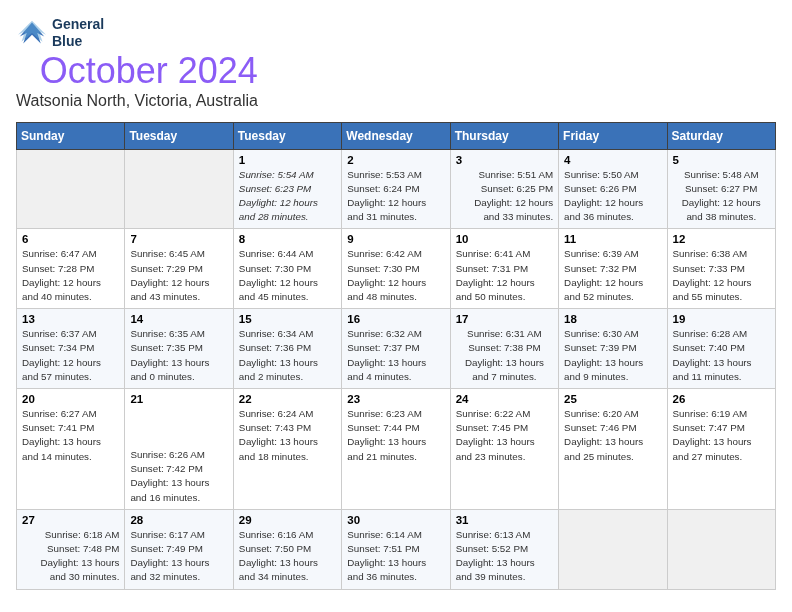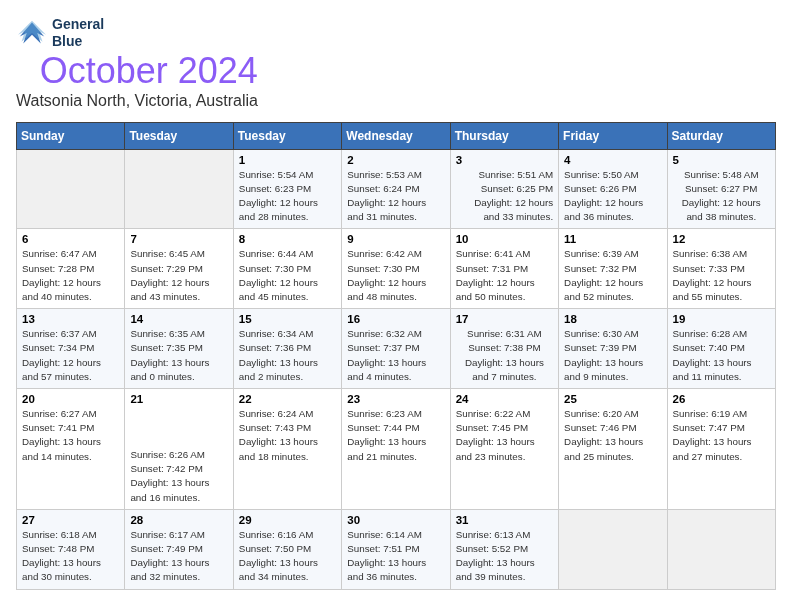--- a/index.html
+++ b/index.html
@@ -119,21 +119,21 @@
         <th>Friday</th>
         <th>Saturday</th>
       </tr>
   </thead>
   <tbody id="calendar-body">
   <tr>
         <td class="empty-cell"></td>
         <td class="empty-cell"></td>
         <td>
           <span class="day-num">1</span>
-          <div class="day-info" style="white-space: pre-line;">Sunrise: 5:54 AM
+          <div class="day-info" style="white-space: pre-line; font-style: italic;">Sunrise: 5:54 AM
 Sunset: 6:23 PM
 Daylight: 12 hours
 and 28 minutes.</div>
         </td>
         <td>
           <span class="day-num">2</span>
           <div class="day-info" style="white-space: pre-line;">Sunrise: 5:53 AM
 Sunset: 6:24 PM
 Daylight: 12 hours
 and 31 minutes.</div>
@@ -309,21 +309,21 @@
           <span class="day-num">26</span>
           <div class="day-info" style="white-space: pre-line;">Sunrise: 6:19 AM
 Sunset: 7:47 PM
 Daylight: 13 hours
 and 27 minutes.</div>
         </td>
       </tr>
       <tr>
         <td>
           <span class="day-num">27</span>
-          <div class="day-info" style="white-space: pre-line;">Sunrise: 6:18 AM
+          <div class="day-info" style="white-space: pre-line; text-align: right;">Sunrise: 6:18 AM
 Sunset: 7:48 PM
 Daylight: 13 hours
 and 30 minutes.</div>
         </td>
         <td>
           <span class="day-num">28</span>
           <div class="day-info" style="white-space: pre-line;">Sunrise: 6:17 AM
 Sunset: 7:49 PM
 Daylight: 13 hours
 and 32 minutes.</div>

